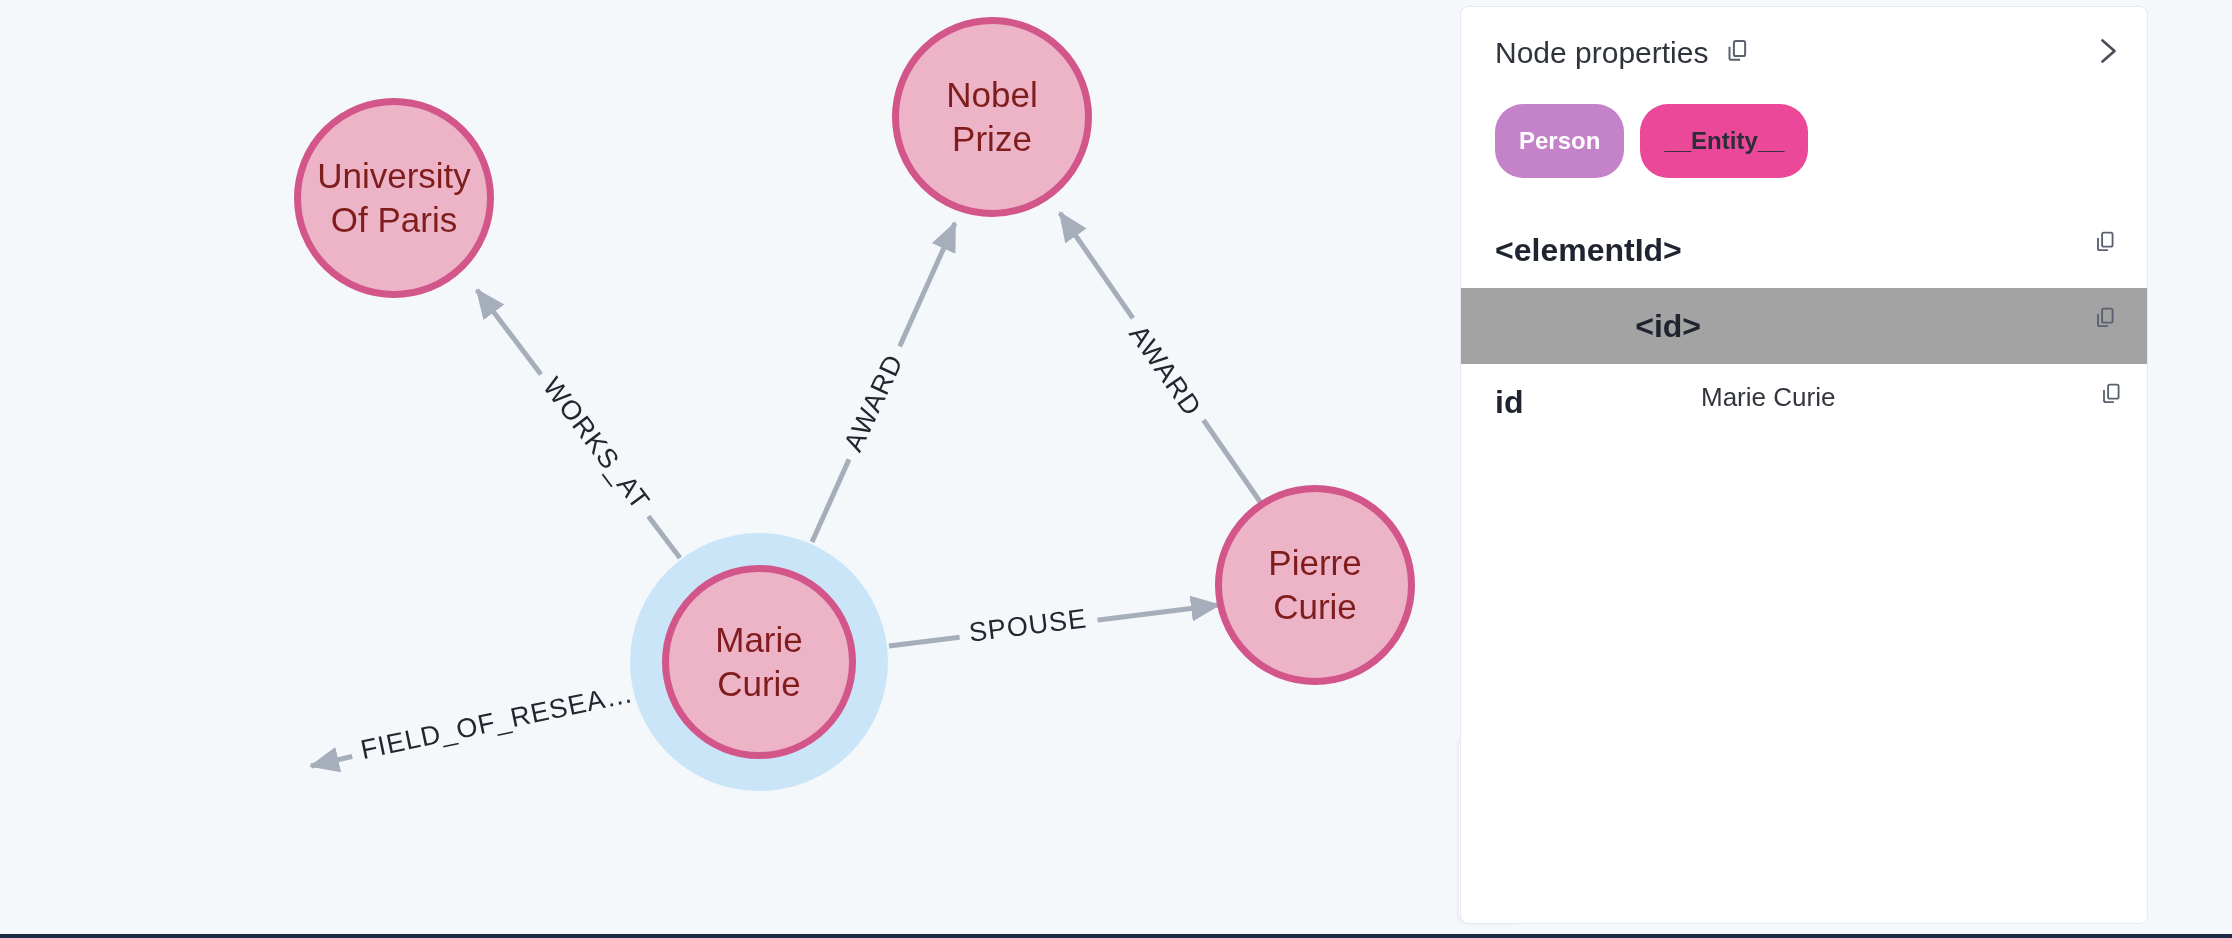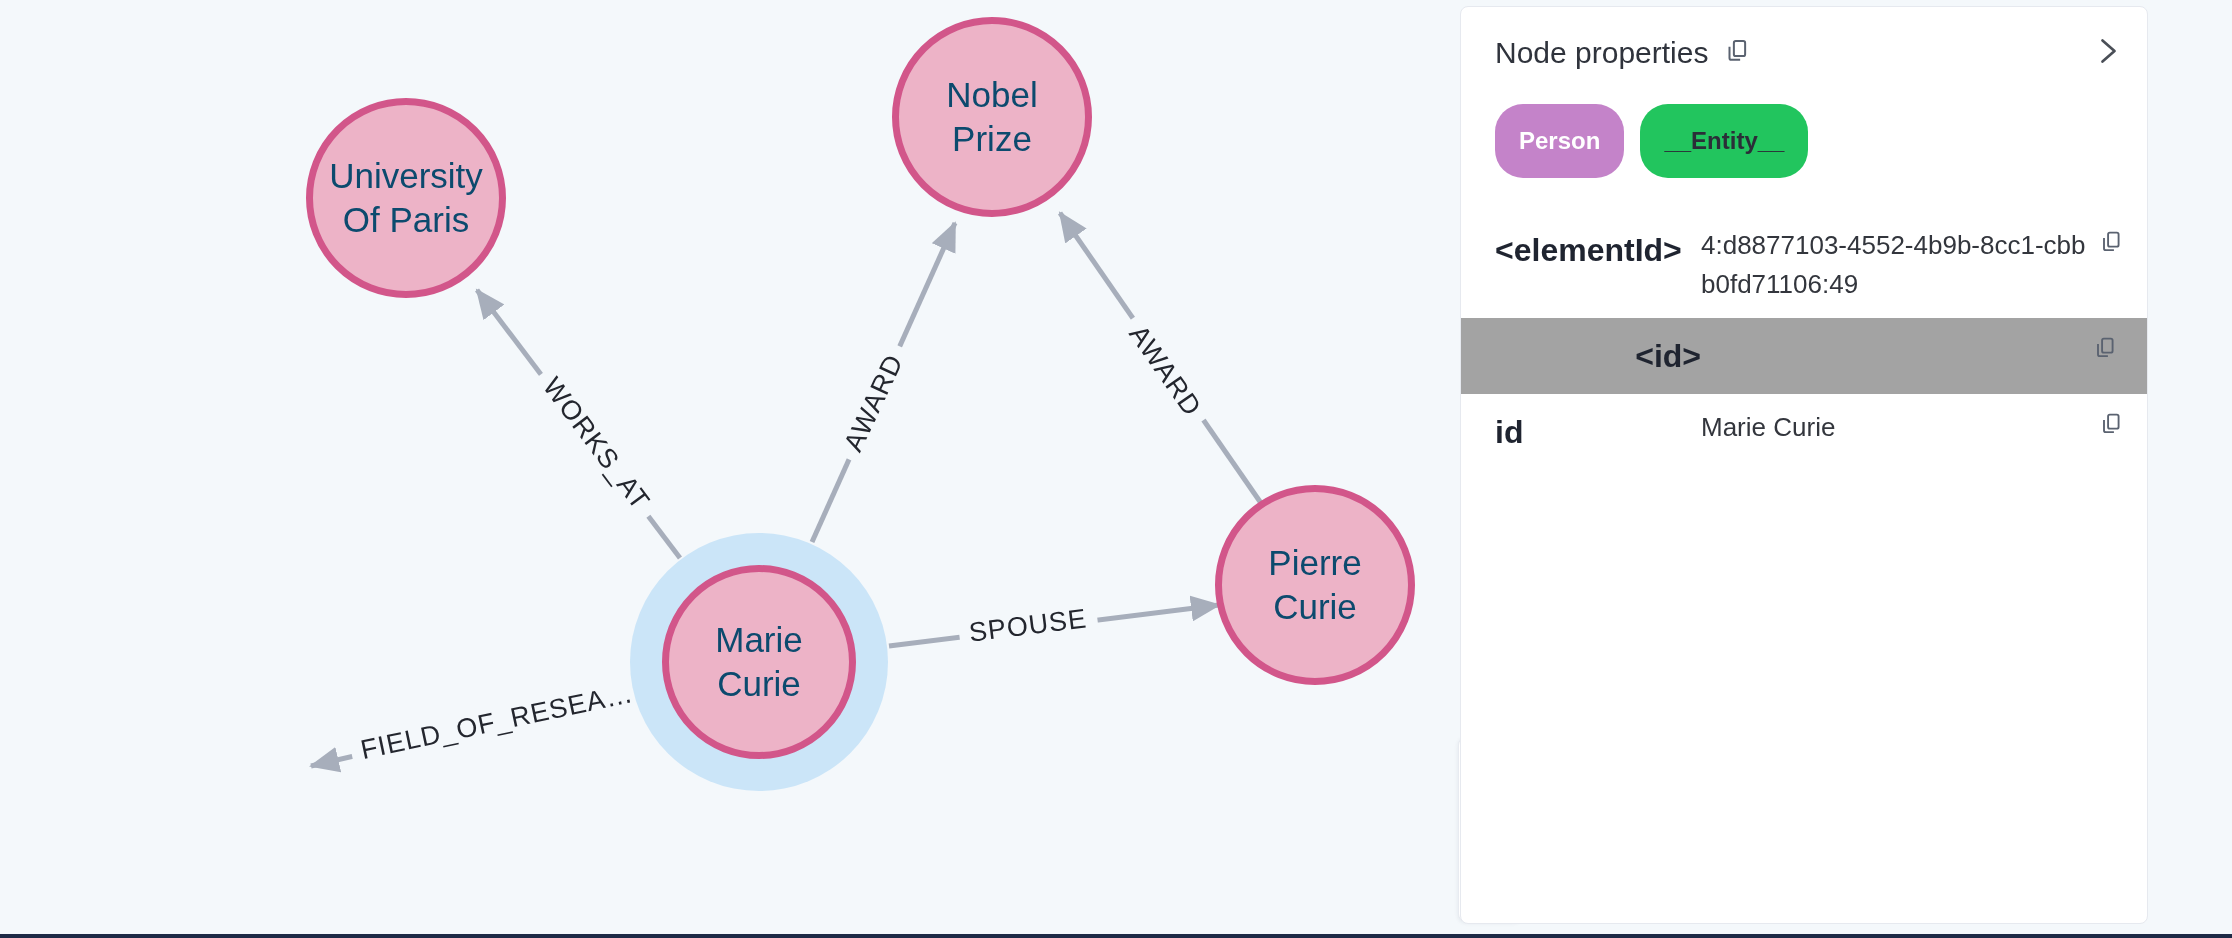--- a/index.html
+++ b/index.html
@@ -19,21 +19,21 @@
   .node {
     position:absolute; z-index:3;
     width:200px; height:200px; border-radius:50%;
     background:#EDB3C7; border:7px solid #D2568A;
     display:flex; align-items:center; justify-content:center;
     cursor:pointer;
   }
   .node.selected { box-shadow:0 0 0 32px #CBE5F8; }
   .node-label {
     width:min-content; min-width:60px; text-align:center;
-    font-size:35px; line-height:1.25; color:#0c4a6e; white-space:normal;
+    font-size:35px; line-height:1.25; color:#7f1d1d; white-space:normal;
     overflow:visible;
   }
   .node[data-name="graph-node-radioactivity"] .node-label { white-space:nowrap; }
 
   
   .zoom-controls {
     position:absolute; left:1458px; top:737px; width:64px; z-index:5;
     background:#FFFFFF; border:1px solid #E8EBF1; border-radius:8px;
     box-shadow:0 1px 4px rgba(30,42,68,.08);
     display:flex; flex-direction:column;
@@ -53,21 +53,21 @@
   }
   .panel-title { font-size:30px; color:#2F333C; font-weight:400; }
   .title-copy { margin-left:14px; background:none; border:none; cursor:pointer; display:flex; }
   .panel-collapse { margin-left:auto; background:none; border:none; cursor:pointer; display:flex; }
 
   .badge-row { display:flex; gap:16px; padding:14px 34px 26px 34px; }
   .badge {
     font-size:24px; font-weight:bold; padding:23px 24px; border-radius:28px; white-space:nowrap;
   }
   .badge-person { background:#C483C9; color:#FFFFFF; }
-  .badge-entity { background:#22c55e; color:#2B2E38; }
+  .badge-entity { background:#ec4899; color:#2B2E38; }
 
   .prop-table { margin-top:8px; }
   .prop-row { display:flex; align-items:flex-start; padding:14px 28px 14px 34px; }
   .prop-row.striped { background:#a3a3a3;text-align:right; }
   .prop-key { width:206px; flex:none; font-size:32px; font-weight:bold; color:#1F2430; line-height:1.5; }
   .prop-value { width:396px; flex:none; font-size:26px; color:#33363D; line-height:1.5; word-break:break-all; }
   .prop-copy { margin-left:auto; background:none; border:none; cursor:pointer; display:flex; padding-top:2px; }
 
   .bottom-bar { position:absolute; left:0; bottom:0; width:2232px; height:4px; background:#1D2A46; z-index:4; }
 </style>
@@ -88,21 +88,21 @@
     <line x1="889" y1="646" x2="1219" y2="605" stroke="#A7AEBB" stroke-width="5" marker-end="url(#arrow)" data-name="edge-spouse-line"></line>
     <line x1="631" y1="692" x2="311" y2="766" stroke="#A7AEBB" stroke-width="5" marker-end="url(#arrow)" data-name="edge-field-of-research-line"></line>
   </svg>
 
   <div class="edge-label" style="left:596px; top:444px; transform:translate(-50%,-50%) rotate(53deg);" data-name="edge-label-works-at">WORKS_AT</div>
   <div class="edge-label" style="left:874px; top:403px; transform:translate(-50%,-50%) rotate(-65deg);" data-name="edge-label-award-marie">AWARD</div>
   <div class="edge-label" style="left:1165px; top:371px; transform:translate(-50%,-50%) rotate(55deg);" data-name="edge-label-award-pierre">AWARD</div>
   <div class="edge-label" style="left:1028px; top:626px; transform:translate(-50%,-50%) rotate(-7deg);" data-name="edge-label-spouse">SPOUSE</div>
   <div class="edge-label" style="left:497px; top:722px; transform:translate(-50%,-50%) rotate(-12deg);" data-name="edge-label-field-of-research">FIELD_OF_RESEA…</div>
 
-  <div class="node" style="left:306px; top:98px;" data-name="graph-node-university-of-paris">
+  <div class="node" style="left:294px; top:98px;" data-name="graph-node-university-of-paris">
     <div class="node-label" data-name="node-label">University Of Paris</div>
   </div>
 
   <div class="node" style="left:892px; top:17px;" data-name="graph-node-nobel-prize">
     <div class="node-label" data-name="node-label">Nobel Prize</div>
   </div>
 
   <div class="node selected" style="left:662px; top:565px; width:194px; height:194px;" data-name="graph-node-marie-curie">
     <div class="node-label" data-name="node-label">Marie Curie</div>
   </div>
@@ -171,21 +171,20 @@
 
   <div class="badge-row" data-name="node-labels-row">
     <span class="badge badge-person" data-name="label-badge-person">Person</span>
     <span class="badge badge-entity" data-name="label-badge-entity">__Entity__</span>
   </div>
 
   <div class="prop-table" data-name="properties-table">
 
     <div class="prop-row" data-name="property-row-elementid">
       <span class="prop-key" data-name="property-key">&lt;elementId&gt;</span>
-      <span class="prop-value" data-name="property-value">4:d8877103-4552-4b9b-8cc1-cbbb0fd71106:49</span>
       <button class="prop-copy" data-name="copy-property-button">
         <span data-name="copy-icon">
           <svg width="28" height="28" viewBox="0 0 24 24" fill="none" stroke="#5A6270" stroke-width="1.6" stroke-linejoin="round">
             <rect x="9.5" y="4" width="9" height="12" rx="1.5"></rect>
             <path d="M6 8.5 v9 a1.5 1.5 0 0 0 1.5 1.5 h7"></path>
           </svg>
         </span>
       </button>
     </div>
 

